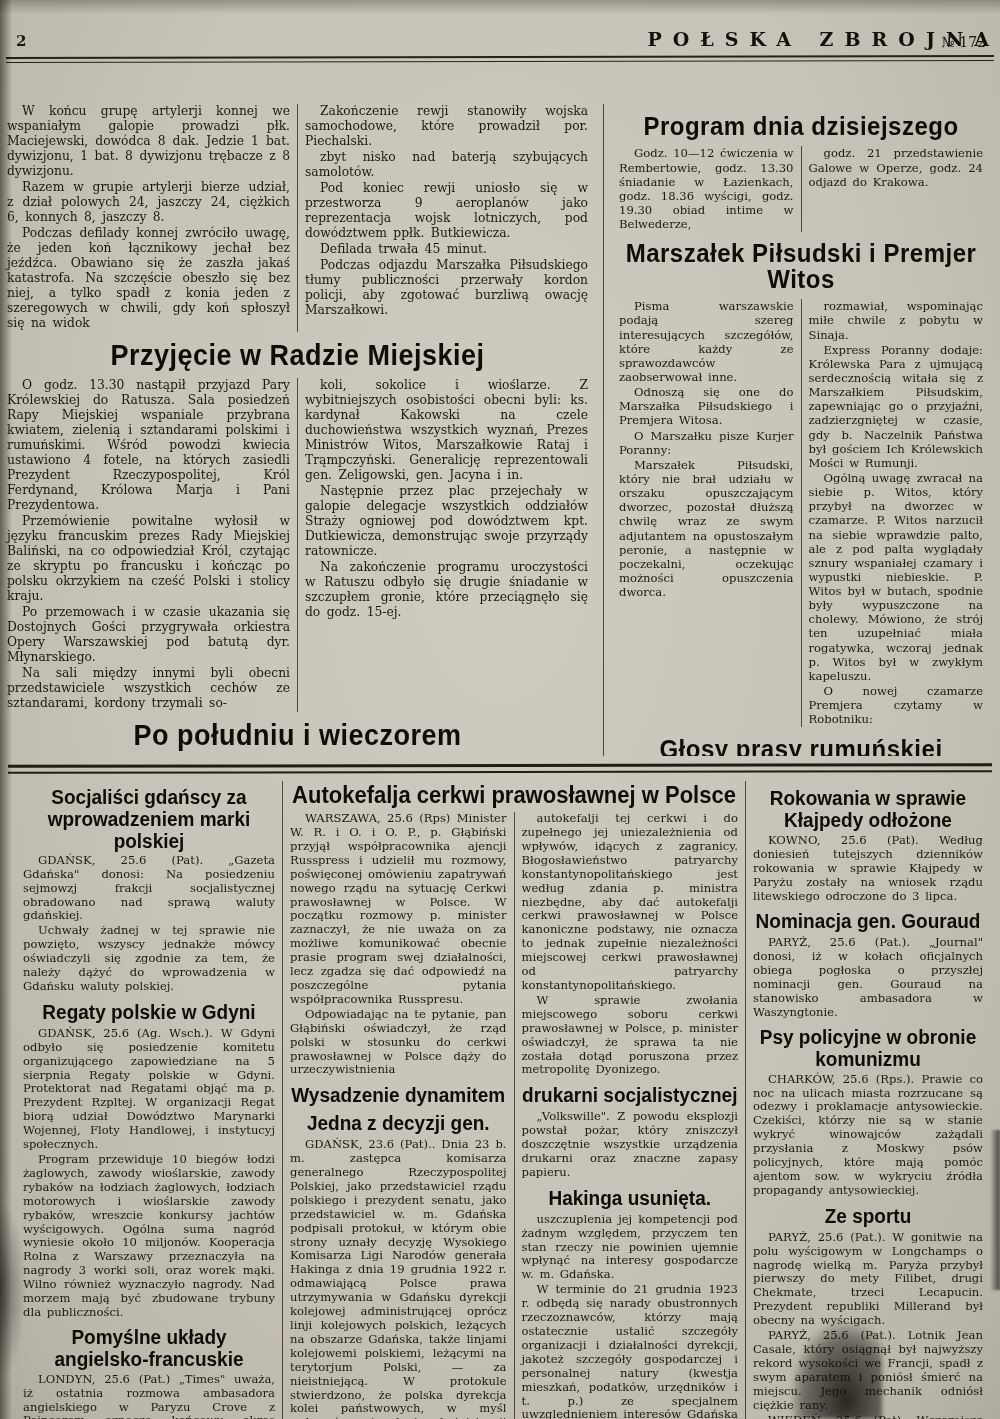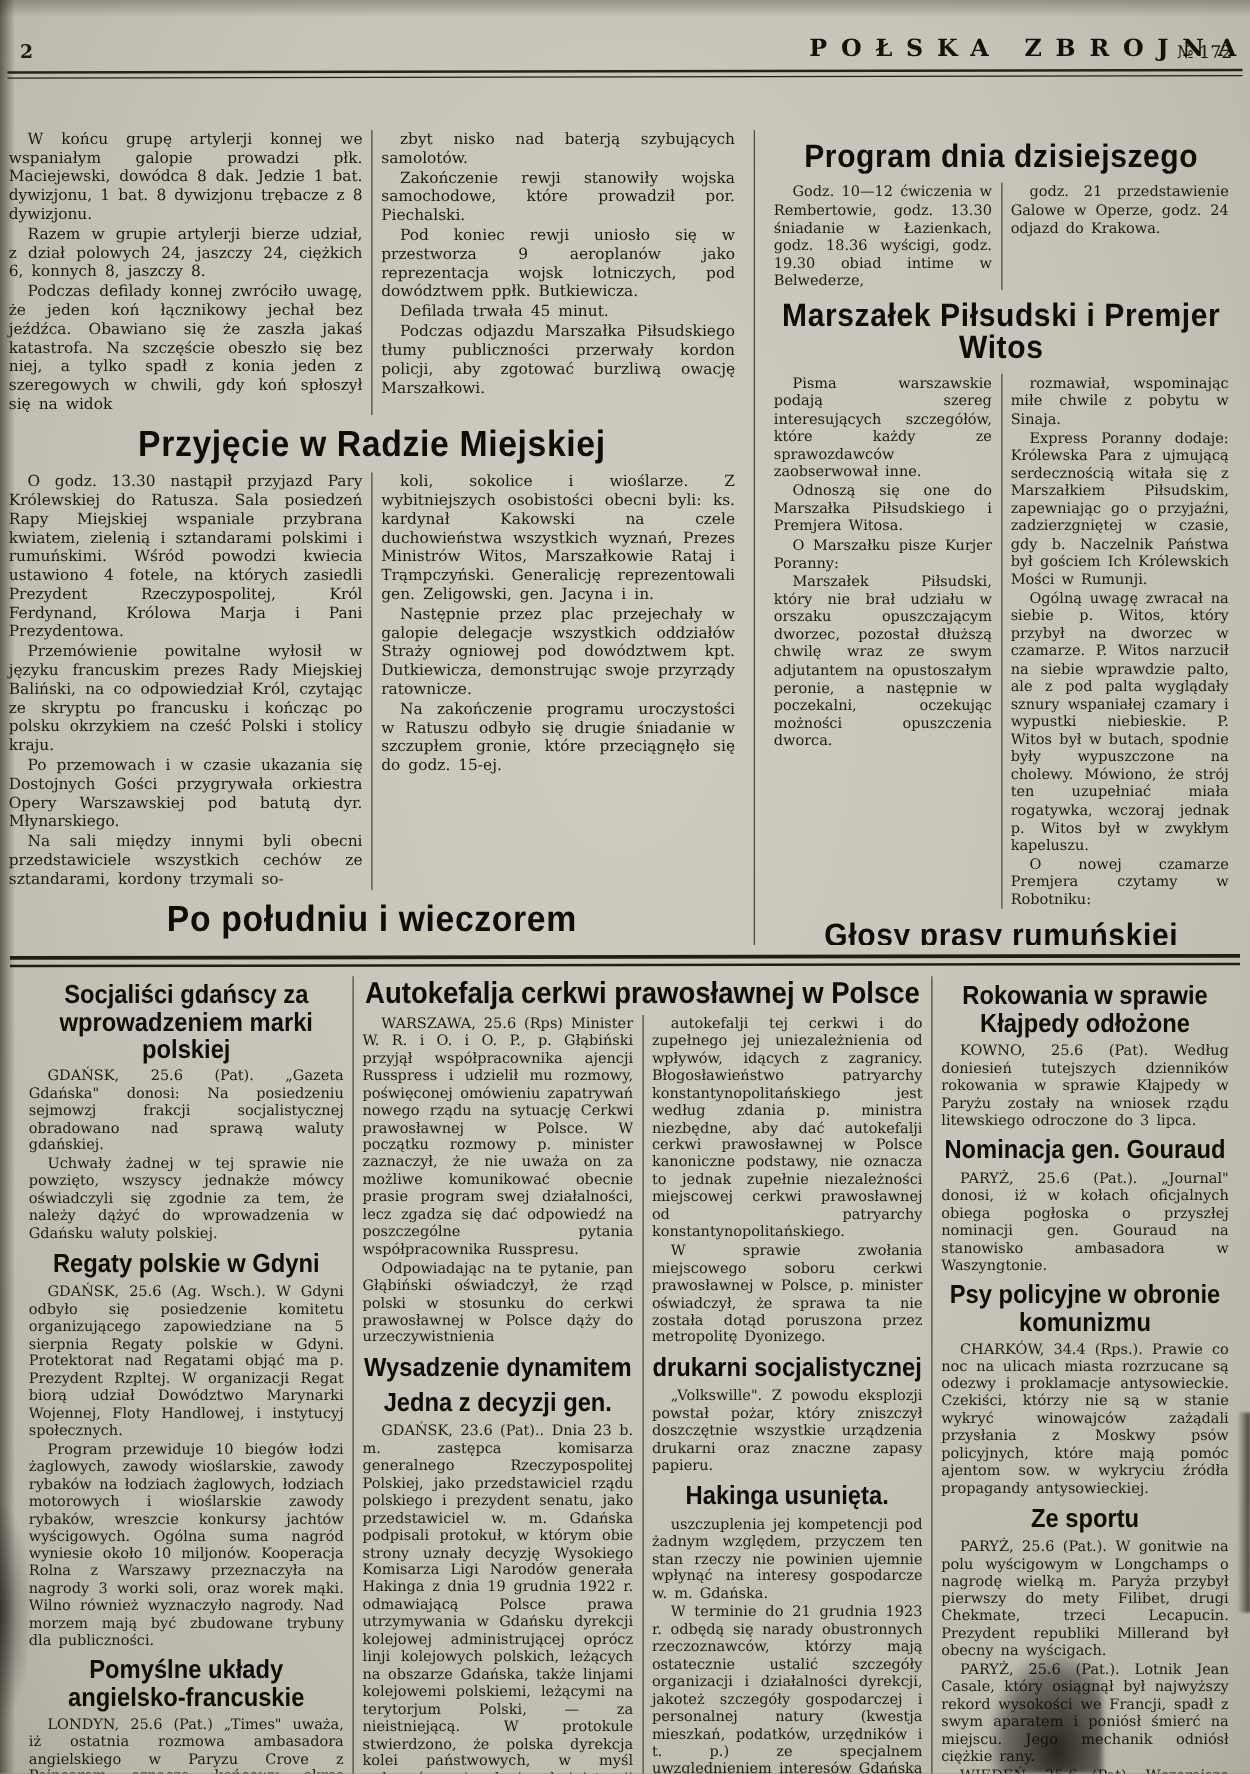--- a/index.html
+++ b/index.html
@@ -82,22 +82,22 @@
     <section class="top-left">
       <div class="two-col">
         <div class="col para">
 
         <p>W końcu grupę artylerji konnej we wspaniałym galopie prowadzi płk. Maciejewski, dowódca 8 dak. Jedzie 1 bat. dywizjonu, 1 bat. 8 dywizjonu trębacze z 8 dywizjonu.</p>
             <p>Razem w grupie artylerji bierze udział, z dział polowych 24, jaszczy 24, ciężkich 6, konnych 8, jaszczy 8.</p>
             <p>Podczas defilady konnej zwróciło uwagę, że jeden koń łącznikowy jechał bez jeźdźca. Obawiano się że zaszła jakaś katastrofa. Na szczęście obeszło się bez niej, a tylko spadł z konia jeden z szeregowych w chwili, gdy koń spłoszył się na widok</p>
           </div>
         <div class="col para">
 
-        <p>zbyt nisko nad baterją szybujących samolotów.</p>
-            <p>Zakończenie rewji stanowiły wojska samochodowe, które prowadził por. Piechalski.</p>
+        <p>Zakończenie rewji stanowiły wojska samochodowe, które prowadził por. Piechalski.</p>
+            <p>zbyt nisko nad baterją szybujących samolotów.</p>
             <p>Pod koniec rewji uniosło się w przestworza 9 aeroplanów jako reprezentacja wojsk lotniczych, pod dowództwem ppłk. Butkiewicza.</p>
             <p>Defilada trwała 45 minut.</p>
             <p>Podczas odjazdu Marszałka Piłsudskiego tłumy publiczności przerwały kordon policji, aby zgotować burzliwą owację Marszałkowi.</p>
           </div>
       </div>
 
       <h2 class="h-big">Przyjęcie w Radzie Miejskiej</h2>
       <div class="two-col">
         <div class="col para">
 
@@ -222,21 +222,21 @@
       <p>KOWNO, 25.6 (Pat). Według doniesień tutejszych dzienników rokowania w sprawie Kłajpedy w Paryżu zostały na wniosek rządu litewskiego odroczone do 3 lipca.</p>
         </div>
       <h3 class="h-mid tight">Nominacja gen. Gouraud</h3>
       <div class="para">
 
       <p>PARYŻ, 25.6 (Pat.). „Journal" donosi, iż w kołach oficjalnych obiega pogłoska o przyszłej nominacji gen. Gouraud na stanowisko ambasadora w Waszyngtonie.</p>
         </div>
       <h3 class="h-mid tight">Psy policyjne w obronie komunizmu</h3>
       <div class="para">
 
-      <p>CHARKÓW, 34.4 (Rps.). Prawie co noc na ulicach miasta rozrzucane są odezwy i proklamacje antysowieckie. Czekiści, którzy nie są w stanie wykryć winowajców zażądali przysłania z Moskwy psów policyjnych, które mają pomóc ajentom sow. w wykryciu źródła propagandy antysowieckiej.</p>
+      <p>CHARKÓW, 25.6 (Rps.). Prawie co noc na ulicach miasta rozrzucane są odezwy i proklamacje antysowieckie. Czekiści, którzy nie są w stanie wykryć winowajców zażądali przysłania z Moskwy psów policyjnych, które mają pomóc ajentom sow. w wykryciu źródła propagandy antysowieckiej.</p>
         </div>
       <h3 class="h-mid tight">Ze sportu</h3>
       <div class="para">
 
       <p>PARYŻ, 25.6 (Pat.). W gonitwie na polu wyścigowym w Longchamps o nagrodę wielką m. Paryża przybył pierwszy do mety Filibet, drugi Chekmate, trzeci Lecapucin. Prezydent republiki Millerand był obecny na wyścigach.</p>
           <p>PARYŻ, 25.6 (Pat.). Lotnik Jean Casale, który osiągnął był najwyższy rekord wysokości we Francji, spadł z swym aparatem i poniósł śmierć na miejscu. Jego mechanik odniósł ciężkie rany.</p>
           <p>WIEDEŃ, 25.6 (Pat). Wczorajsze zawody piłki nożnej dały następujące wyniki: Sport — Rapide 4 : 0 (2 : 0), Sportcloub — V. A. B. 5 : 1, Admira — Rudolts — Hügel 5 : 2.</p>
         </div>
     </section>
   </main>

